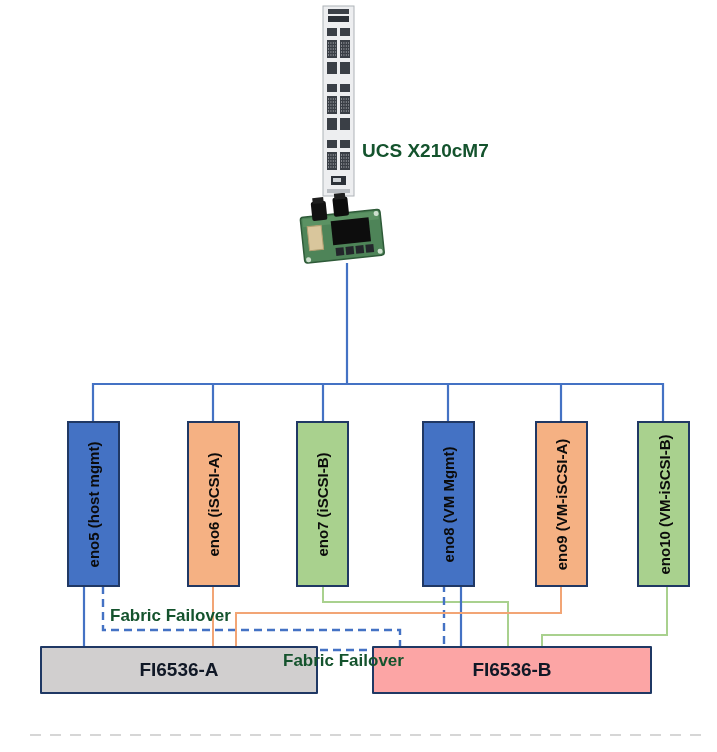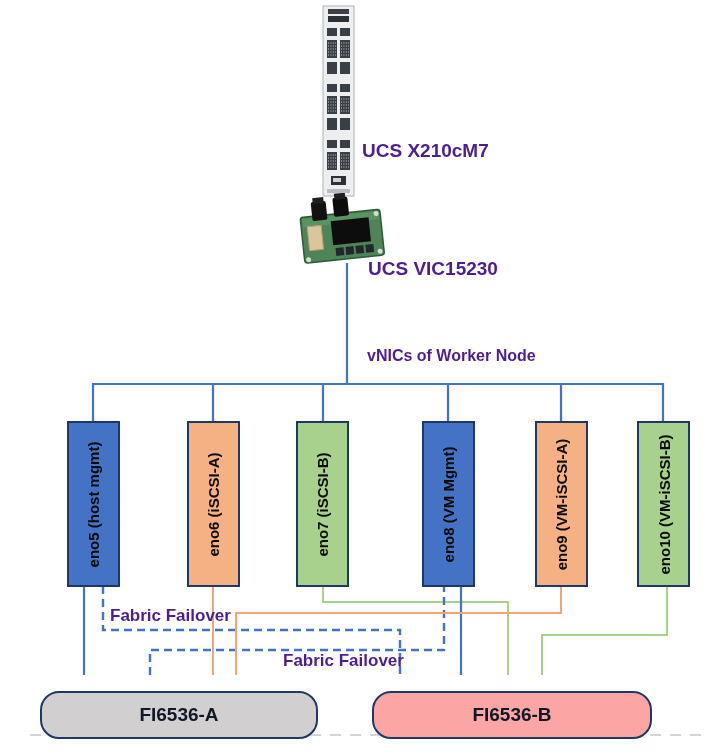--- a/index.html
+++ b/index.html
@@ -1,37 +1,37 @@
 <!DOCTYPE html>
 <html><head>
 <meta charset="utf-8">
 <style>
   html,body{margin:0;padding:0;background:#fff;}
   .canvas{
     position:relative;width:717px;height:752px;background:#ffffff;
     font-family:"Liberation Sans","DejaVu Sans",sans-serif;overflow:hidden;
   }
   svg.layer{position:absolute;left:0;top:0;width:717px;height:752px;}
-  .lbl{position:absolute;font-weight:bold;color:#4c1d95;white-space:nowrap;z-index:6;}
+  .lbl{position:absolute;font-weight:bold;color:#14532d;white-space:nowrap;z-index:6;}
   .lbl-server{left:362px;top:140px;font-size:19px;}
   .lbl-vic{left:368px;top:258px;font-size:19px;}
   .lbl-vnics{left:367px;top:347px;font-size:16px;}
   .lbl-fail-top{left:110px;top:606px;font-size:17px;}
   .lbl-fail-bottom{left:283px;top:651px;font-size:17px;}
   .vnic{
     position:absolute;top:421px;width:53px;height:166px;box-sizing:border-box;
     border:2px solid #203864;display:flex;align-items:center;justify-content:center;z-index:5;
   }
   .vnic span{
     transform:rotate(-90deg);white-space:nowrap;font-weight:bold;
     font-size:15px;color:#0b0b0b;letter-spacing:0px;
   }
   .fi{
-    position:absolute;top:691px;height:48px;box-sizing:border-box;z-index:5;
-    background:#D1CFCF;border:2.5px solid #1F3864;border-radius:19px;
+    position:absolute;top:646px;height:48px;box-sizing:border-box;z-index:5;
+    background:#D1CFCF;border:2.5px solid #1F3864;border-radius:1px;
     display:flex;align-items:center;justify-content:center;
   }
   .fi span{font-weight:bold;font-size:19px;color:#101826;}
   .hw{position:absolute;z-index:4;}
 </style>
 </head>
 <body>
 
 <div class="canvas">
 
@@ -107,22 +107,20 @@
         <rect x="62" y="54" width="8" height="8"></rect>
           <rect x="72" y="54" width="8" height="8"></rect>
       </g>
       <circle cx="14" cy="63" r="2.5" fill="#cfe0cf"></circle>
       <circle cx="86" cy="24" r="2.5" fill="#cfe0cf"></circle>
       <circle cx="86" cy="62" r="2.5" fill="#cfe0cf"></circle>
     </g>
   </svg>
 
   <div class="lbl lbl-server">UCS X210cM7</div>
-  <div class="lbl lbl-vic">UCS VIC15230</div>
-  <div class="lbl lbl-vnics">vNICs of Worker Node</div>
   <div class="lbl lbl-fail-top">Fabric Failover</div>
   <div class="lbl lbl-fail-bottom">Fabric Failover</div>
 
   <div id="vnic-layer">
       <div class="vnic" style="left: 67px; background: rgb(68, 114, 196); border-color: rgb(32, 56, 100);">
         <span>eno5 (host mgmt)</span>
       </div>
       <div class="vnic" style="left: 187px; background: rgb(245, 177, 131); border-color: rgb(32, 56, 100);">
         <span>eno6 (iSCSI-A)</span>
       </div>

